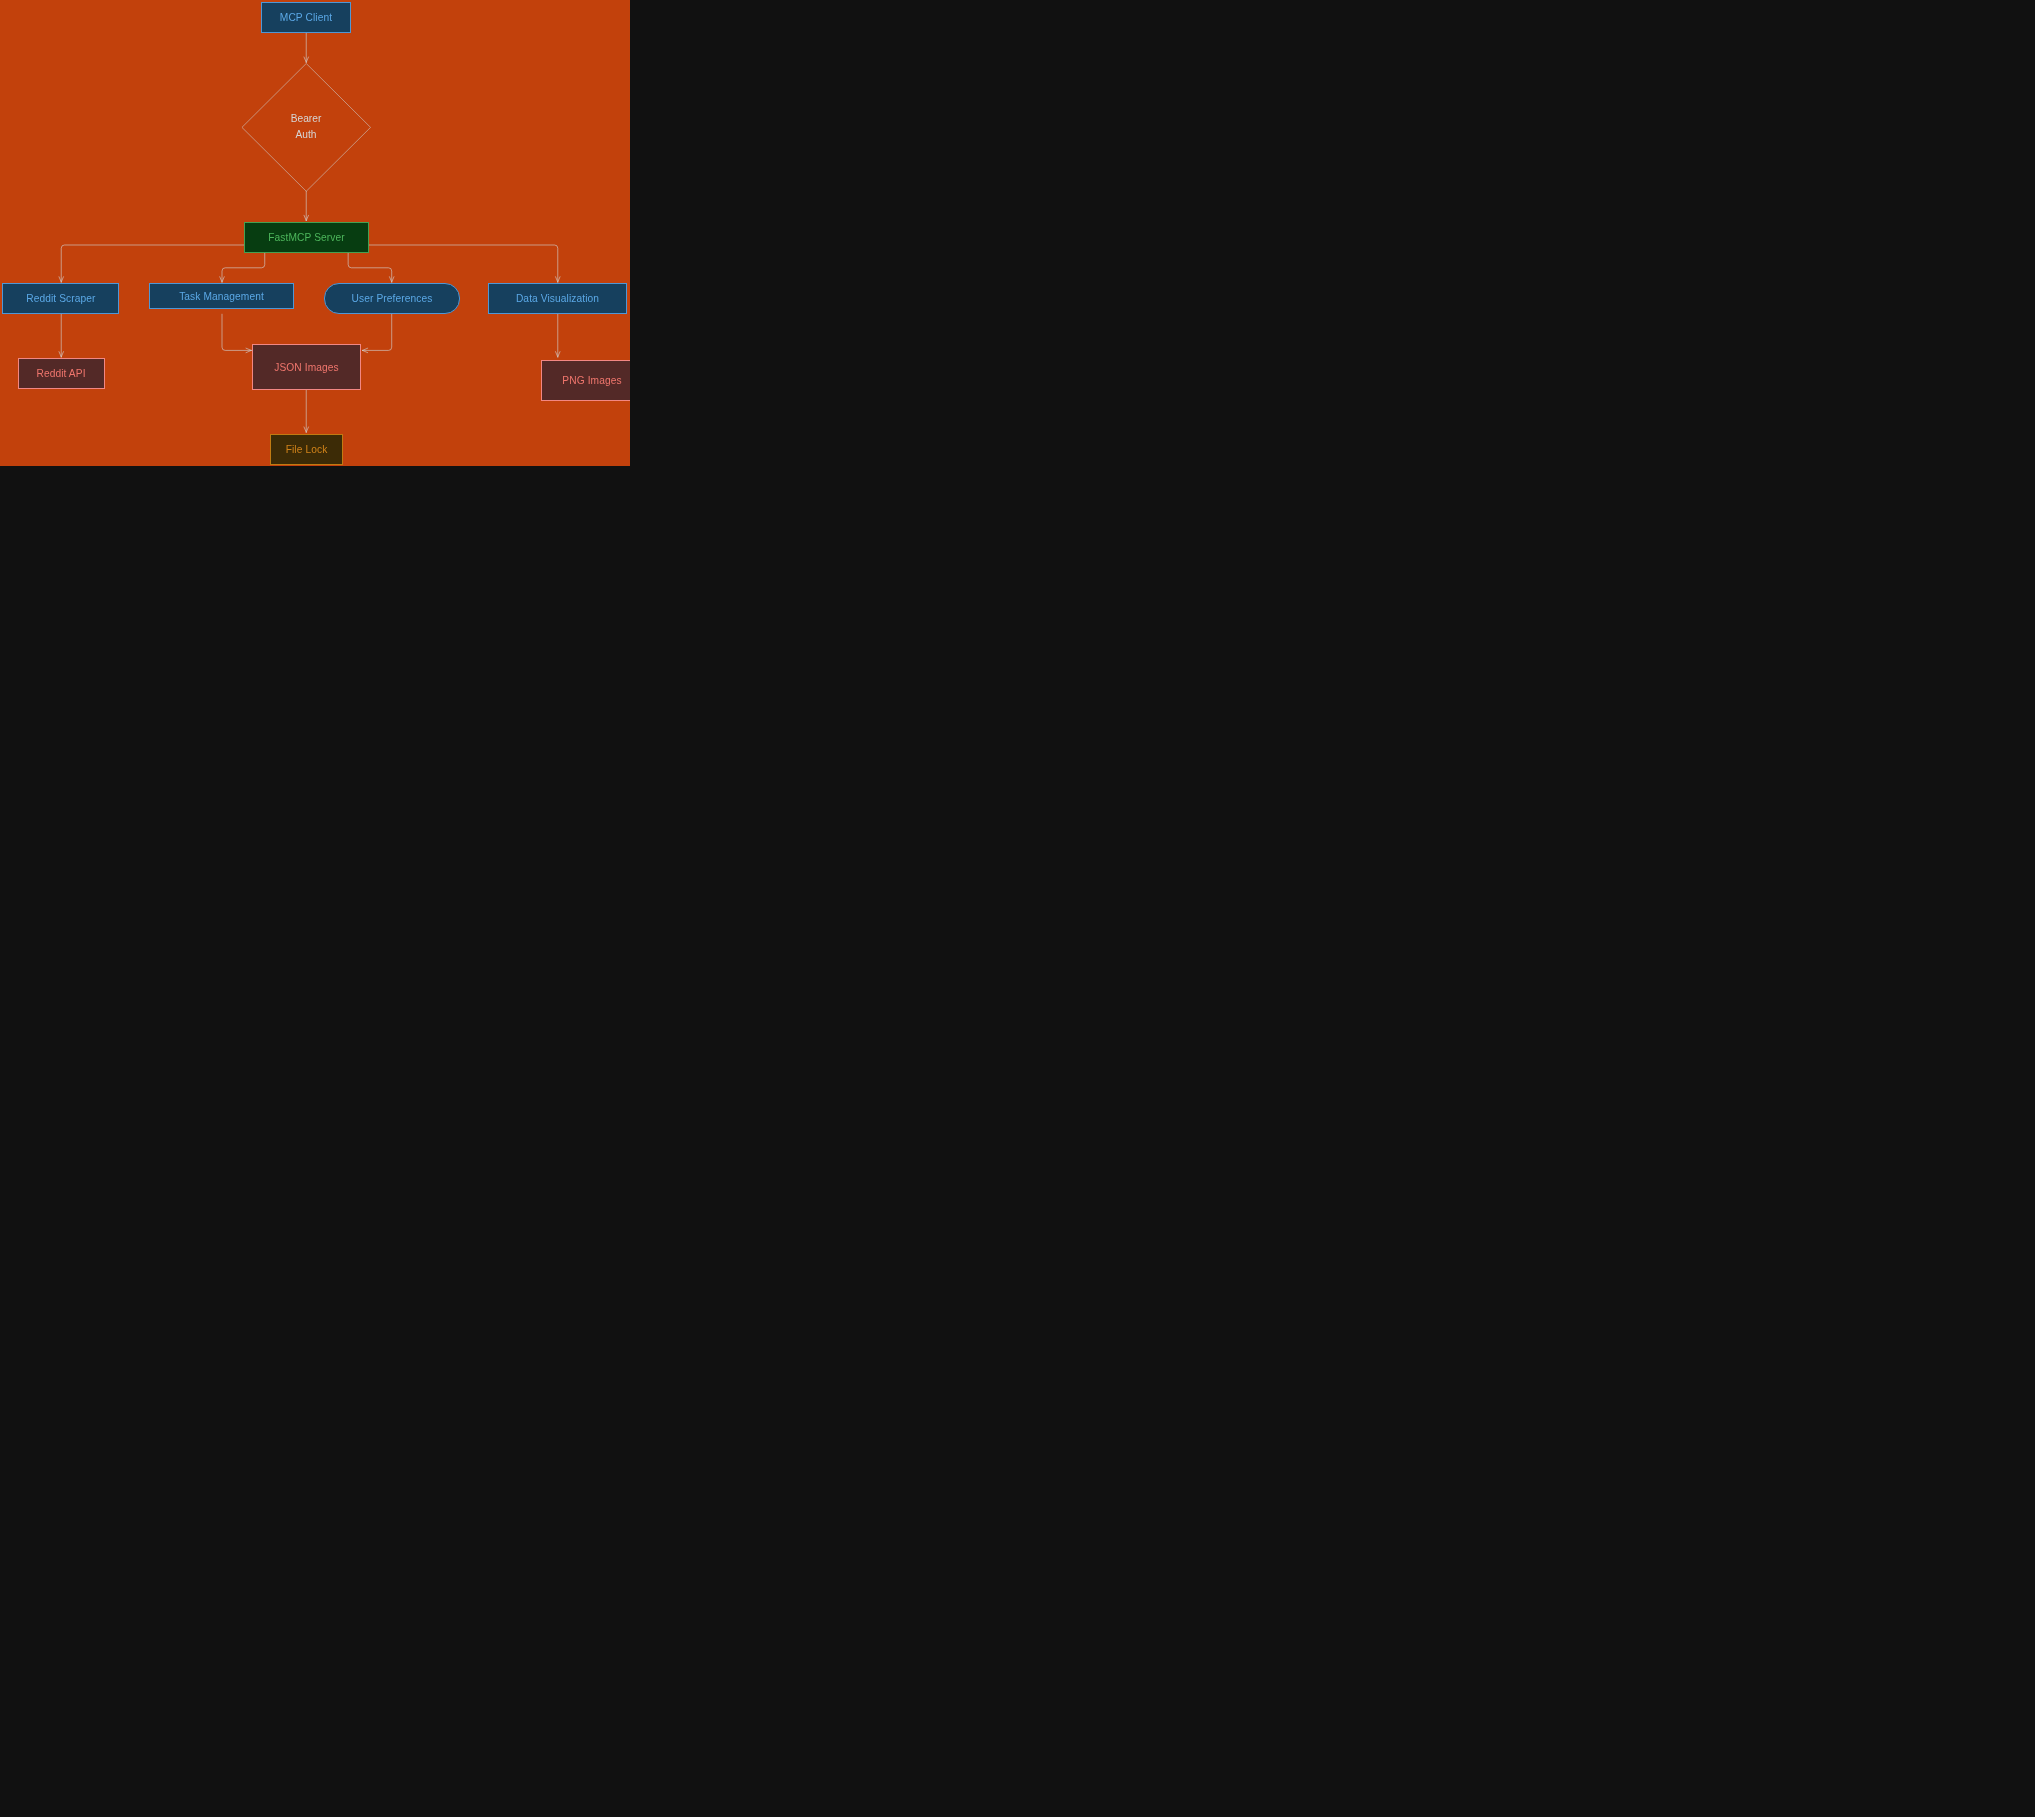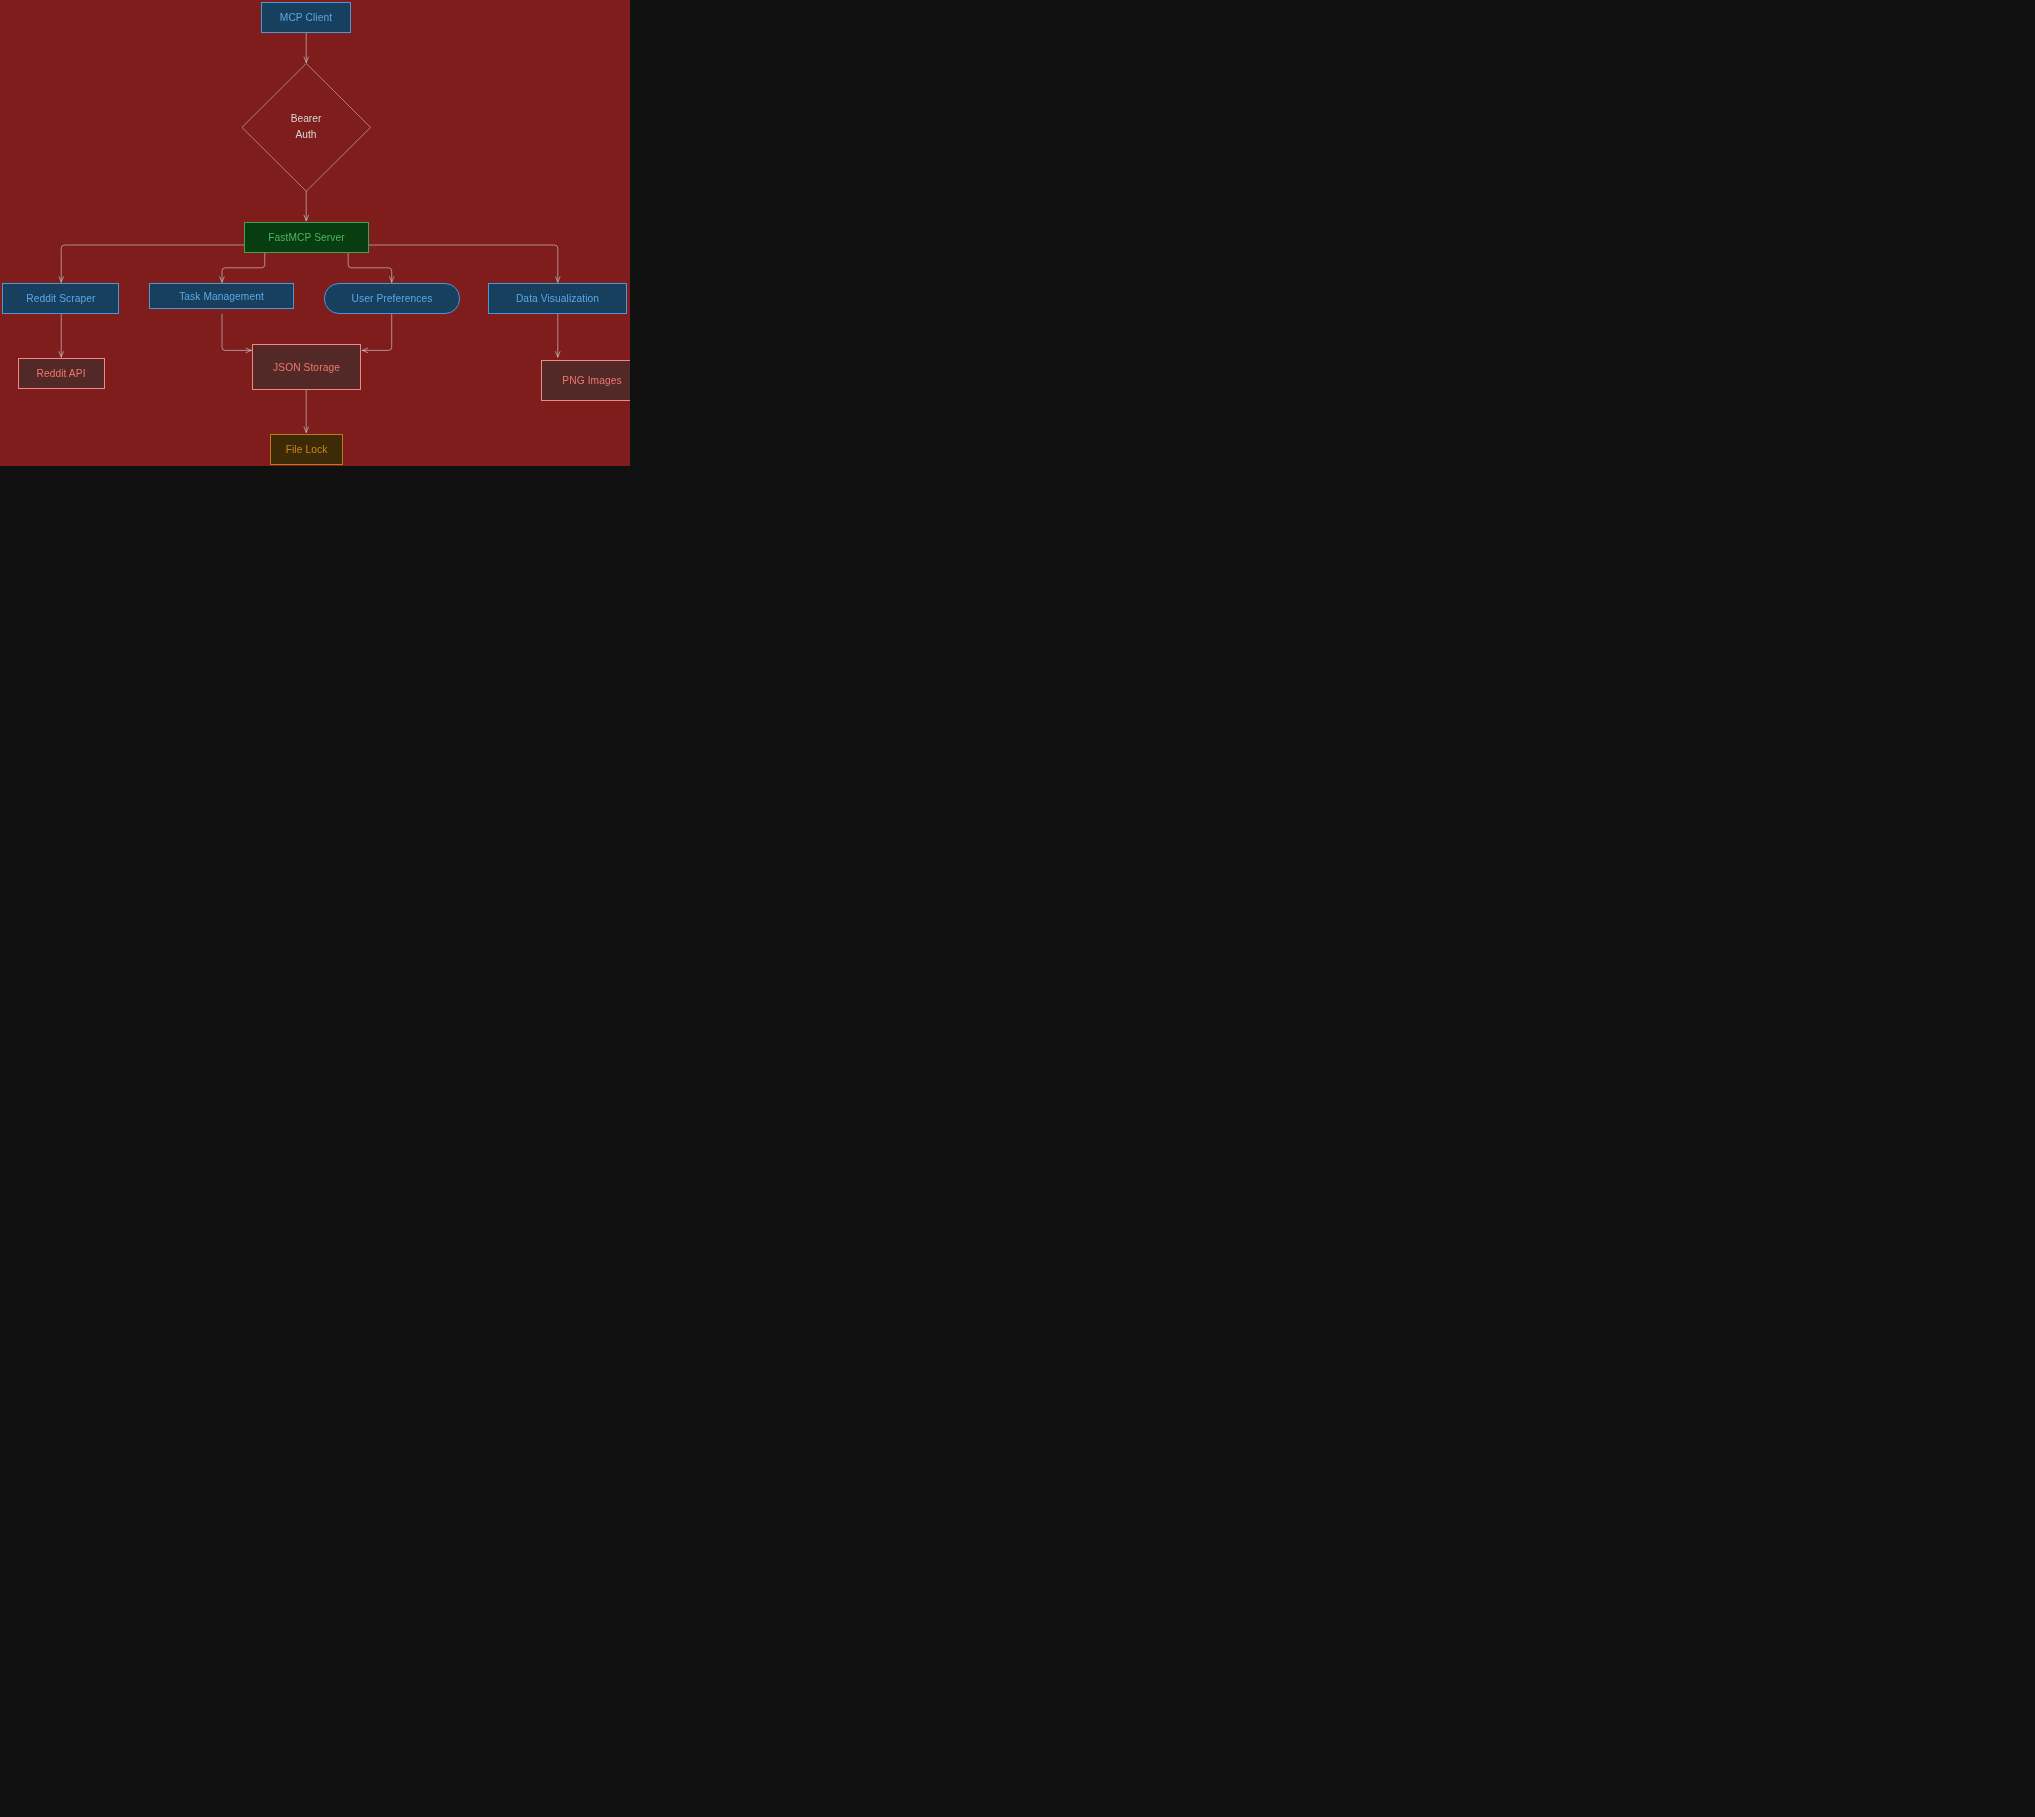--- a/index.html
+++ b/index.html
@@ -4,21 +4,21 @@
 <style>
   html, body {
     margin: 0;
     padding: 0;
     background: #111111;
   }
   .canvas {
     position: relative;
     width: 630px;
     height: 466px;
-    background: #7f1d1d;
+    background: #c2410c;
     overflow: hidden;
     font-family: "Liberation Sans", sans-serif;
   }
   .edges-layer {
     position: absolute;
     left: 0; top: 0;
     width: 630px;
     height: 466px;
   }
   .edge {
@@ -164,21 +164,21 @@
 
   <div class="node blue" id="node-data-visualization">
     <span>Data Visualization</span>
   </div>
 
   <div class="node maroon" id="node-reddit-api">
     <span>Reddit API</span>
   </div>
 
   <div class="node maroon" id="node-json-storage">
-    <span>JSON Storage</span>
+    <span>JSON Images</span>
   </div>
 
   <div class="node maroon" id="node-png-images">
     <span>PNG Images</span>
   </div>
 
   <div class="node orange" id="node-file-lock">
     <span>File Lock</span>
   </div>
 

